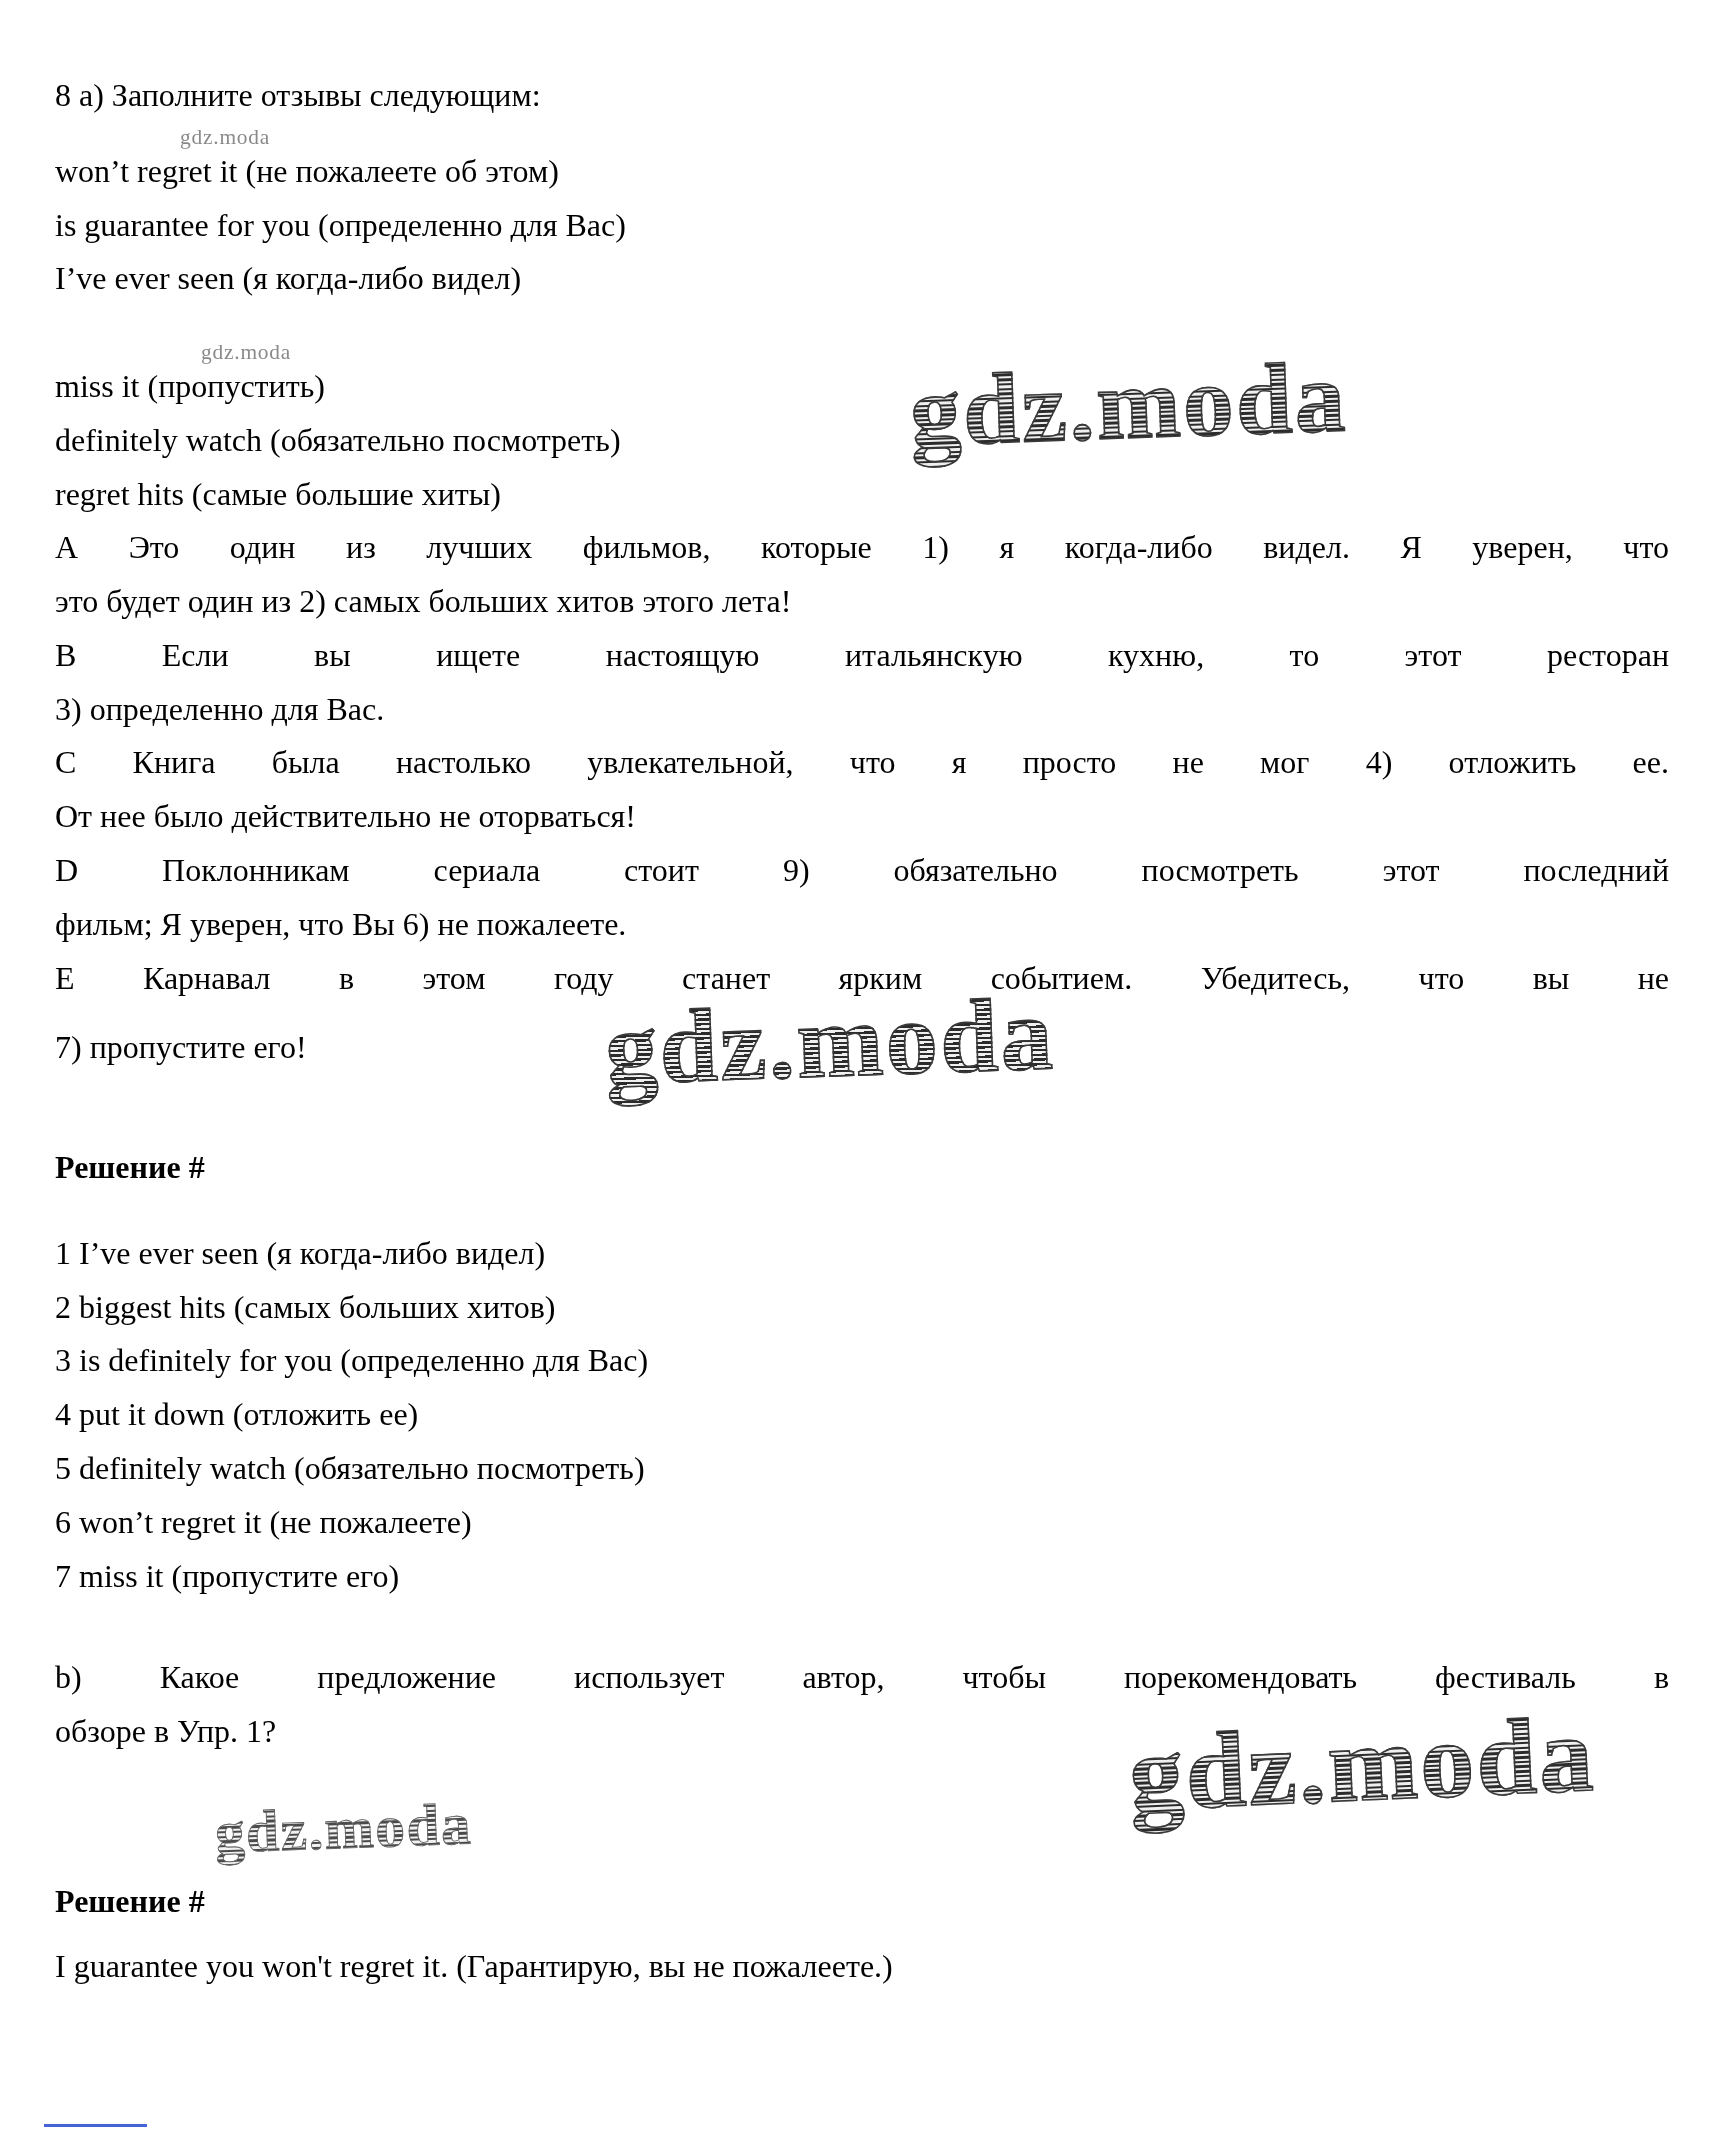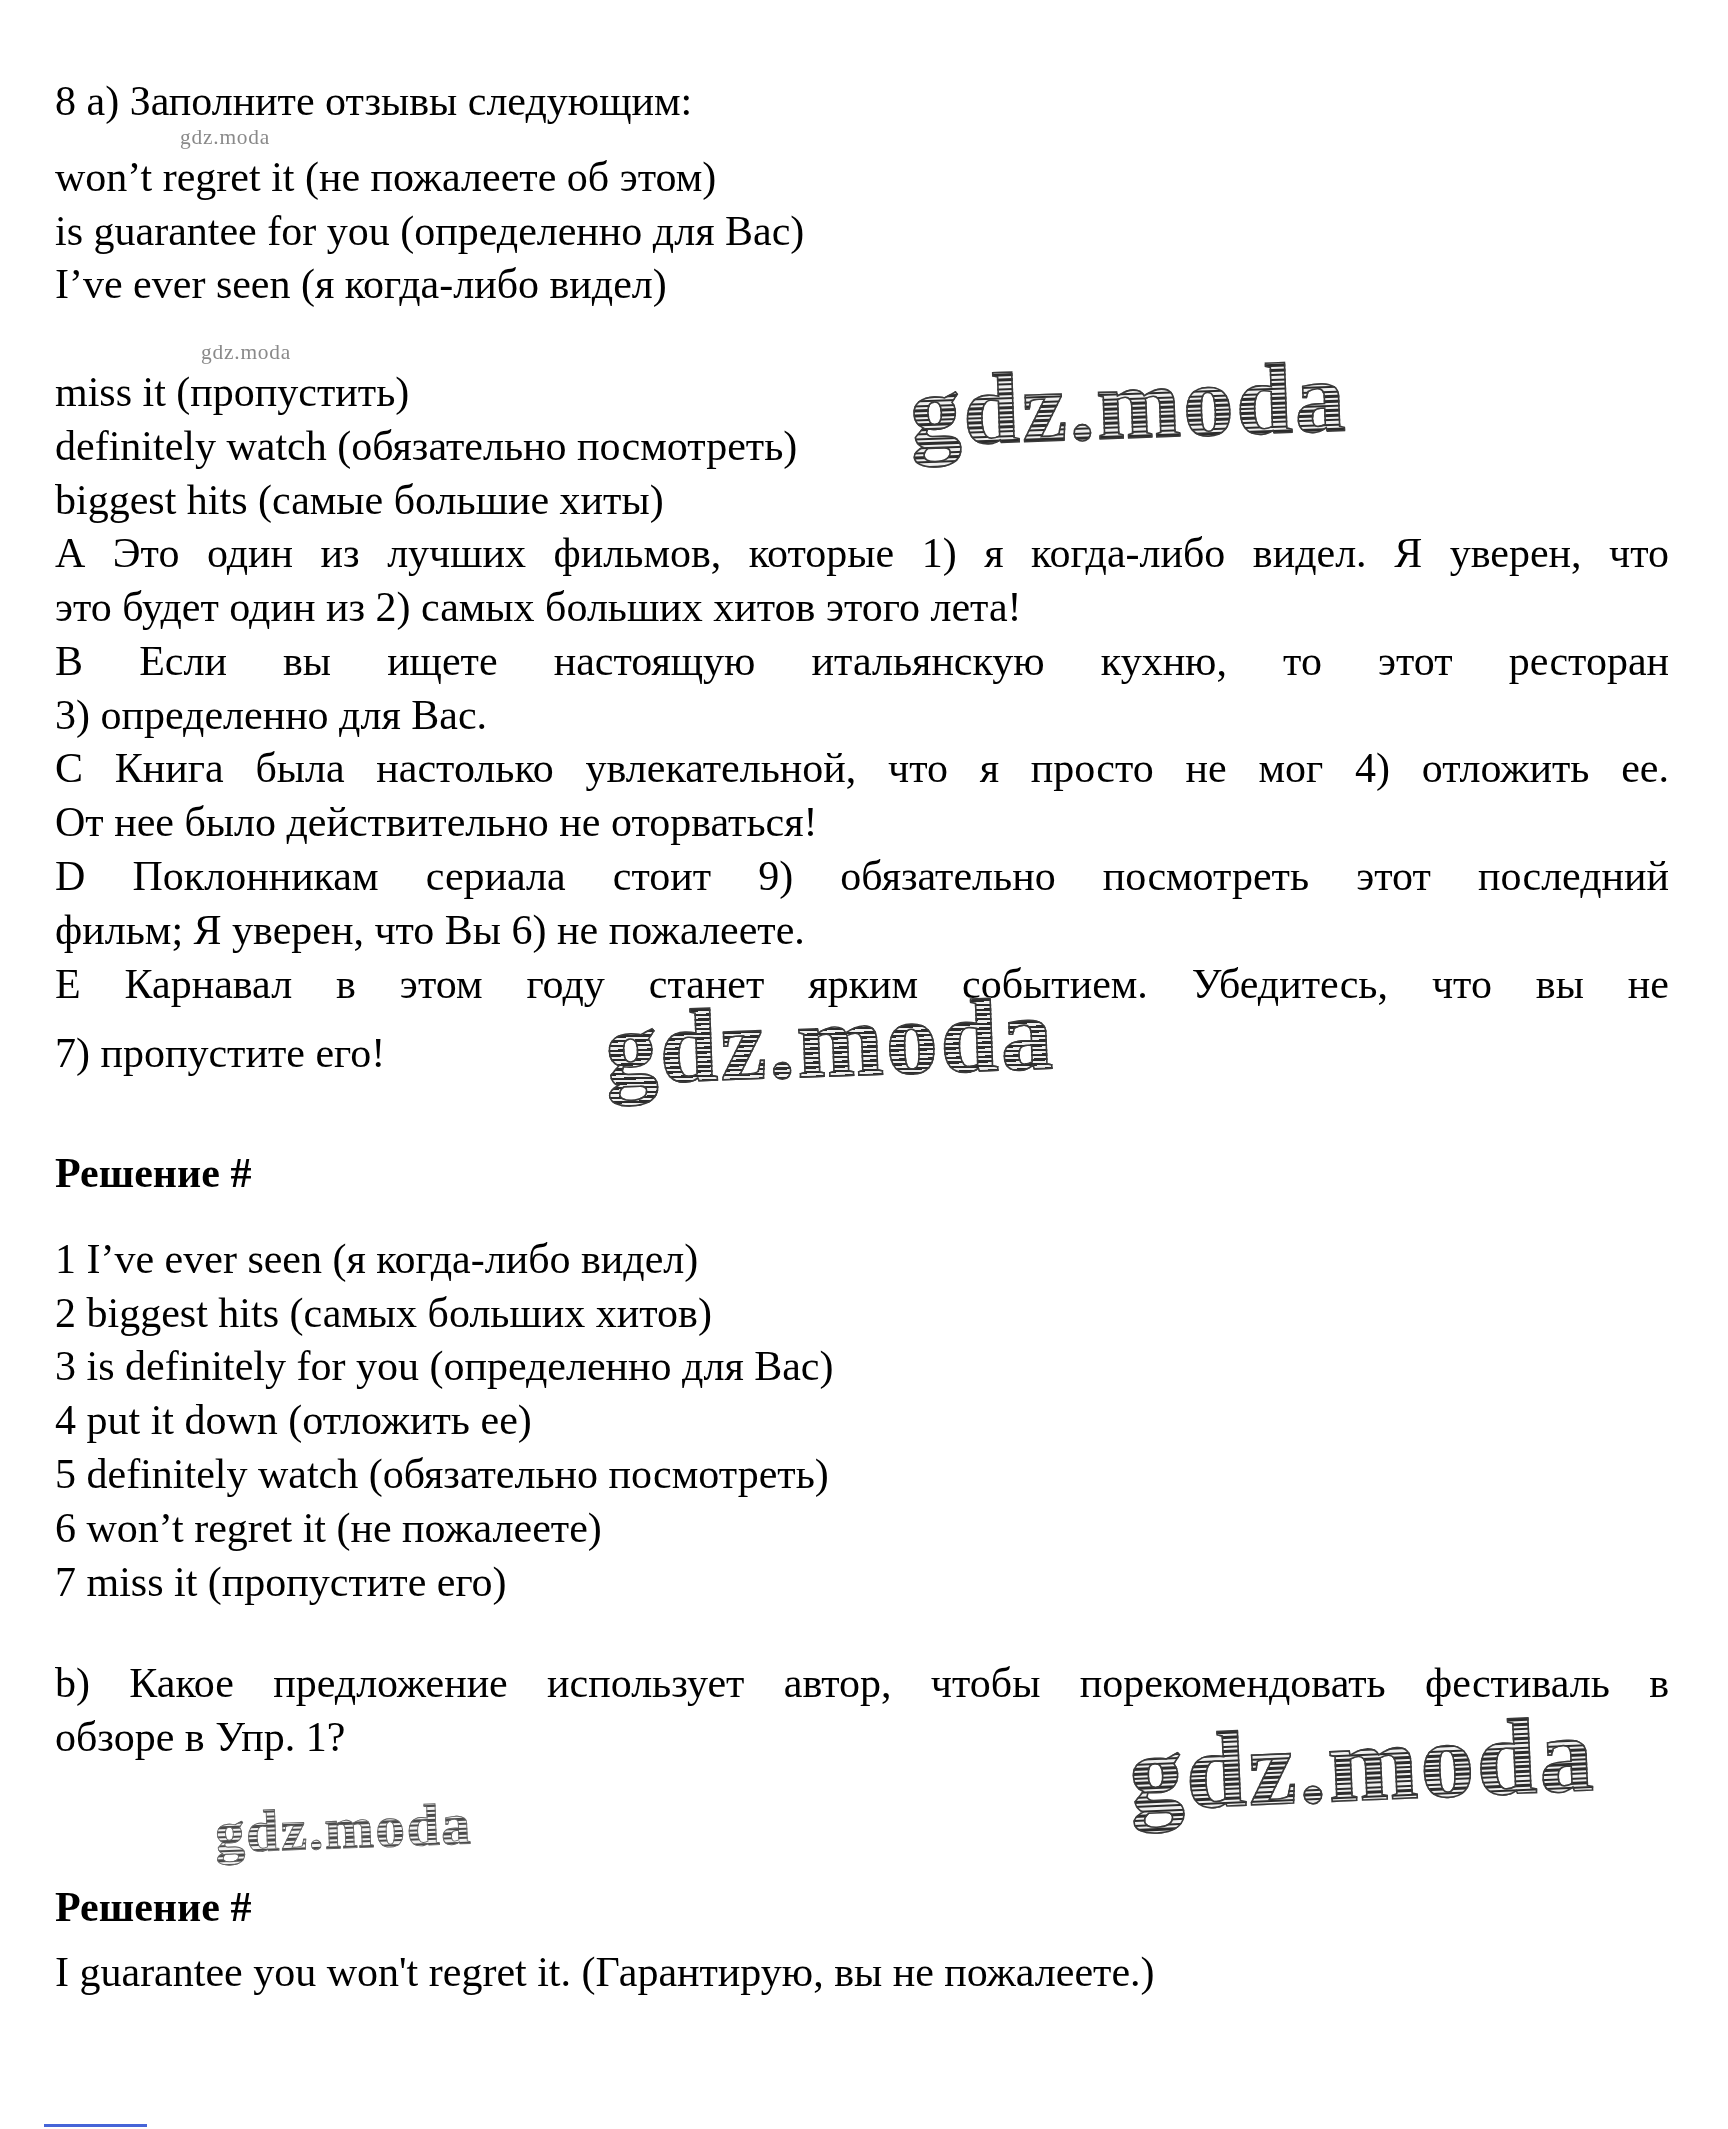--- a/index.html
+++ b/index.html
@@ -8,21 +8,21 @@
     width:1728px;
     height:2129px;
     background:#ffffff;
     overflow:hidden;
     font-family:"Liberation Serif", serif;
     color:#000000;
   }
   .line{
     position:absolute;
     left:55px;
-    font-size:42px;
+    font-size:32px;
     line-height:1.2;
     white-space:pre;
     color:#000000;
   }
   .just{
     white-space:normal;
     width:1614px;
     text-align:justify;
     text-align-last:justify;
   }
@@ -65,21 +65,21 @@
   <div class="wm-small" style="left:180px;top:125px">gdz.moda</div>
 
   <div class="line" style="top:152px">won’t regret it (не пожалеете об этом)</div>
   <div class="line" style="top:206px">is guarantee for you (определенно для Вас)</div>
   <div class="line" style="top:259px">I’ve ever seen (я когда-либо видел)</div>
 
   <div class="wm-small" style="left:201px;top:340px">gdz.moda</div>
 
   <div class="line" style="top:367px">miss it (пропустить)</div>
   <div class="line" style="top:421px">definitely watch (обязательно посмотреть)</div>
-  <div class="line" style="top:475px">biggest hits (самые большие хиты)</div>
+  <div class="line" style="top:475px">regret hits (самые большие хиты)</div>
 
   <div class="wm-big" style="left:910px;top:346px;font-size:101px;transform:rotate(-2deg)">gdz.moda</div>
 
   <div class="line just" style="top:528px">А Это один из лучших фильмов, которые 1) я когда-либо видел. Я уверен, что</div>
   <div class="line" style="top:582px">это будет один из 2) самых больших хитов этого лета!</div>
   <div class="line just" style="top:636px">В Если вы ищете настоящую итальянскую кухню, то этот ресторан</div>
   <div class="line" style="top:690px">3) определенно для Вас.</div>
   <div class="line just" style="top:743px">С Книга была настолько увлекательной, что я просто не мог 4) отложить ее.</div>
   <div class="line" style="top:797px">От нее было действительно не оторваться!</div>
   <div class="line just" style="top:851px">D Поклонникам сериала стоит 9) обязательно посмотреть этот последний</div>

